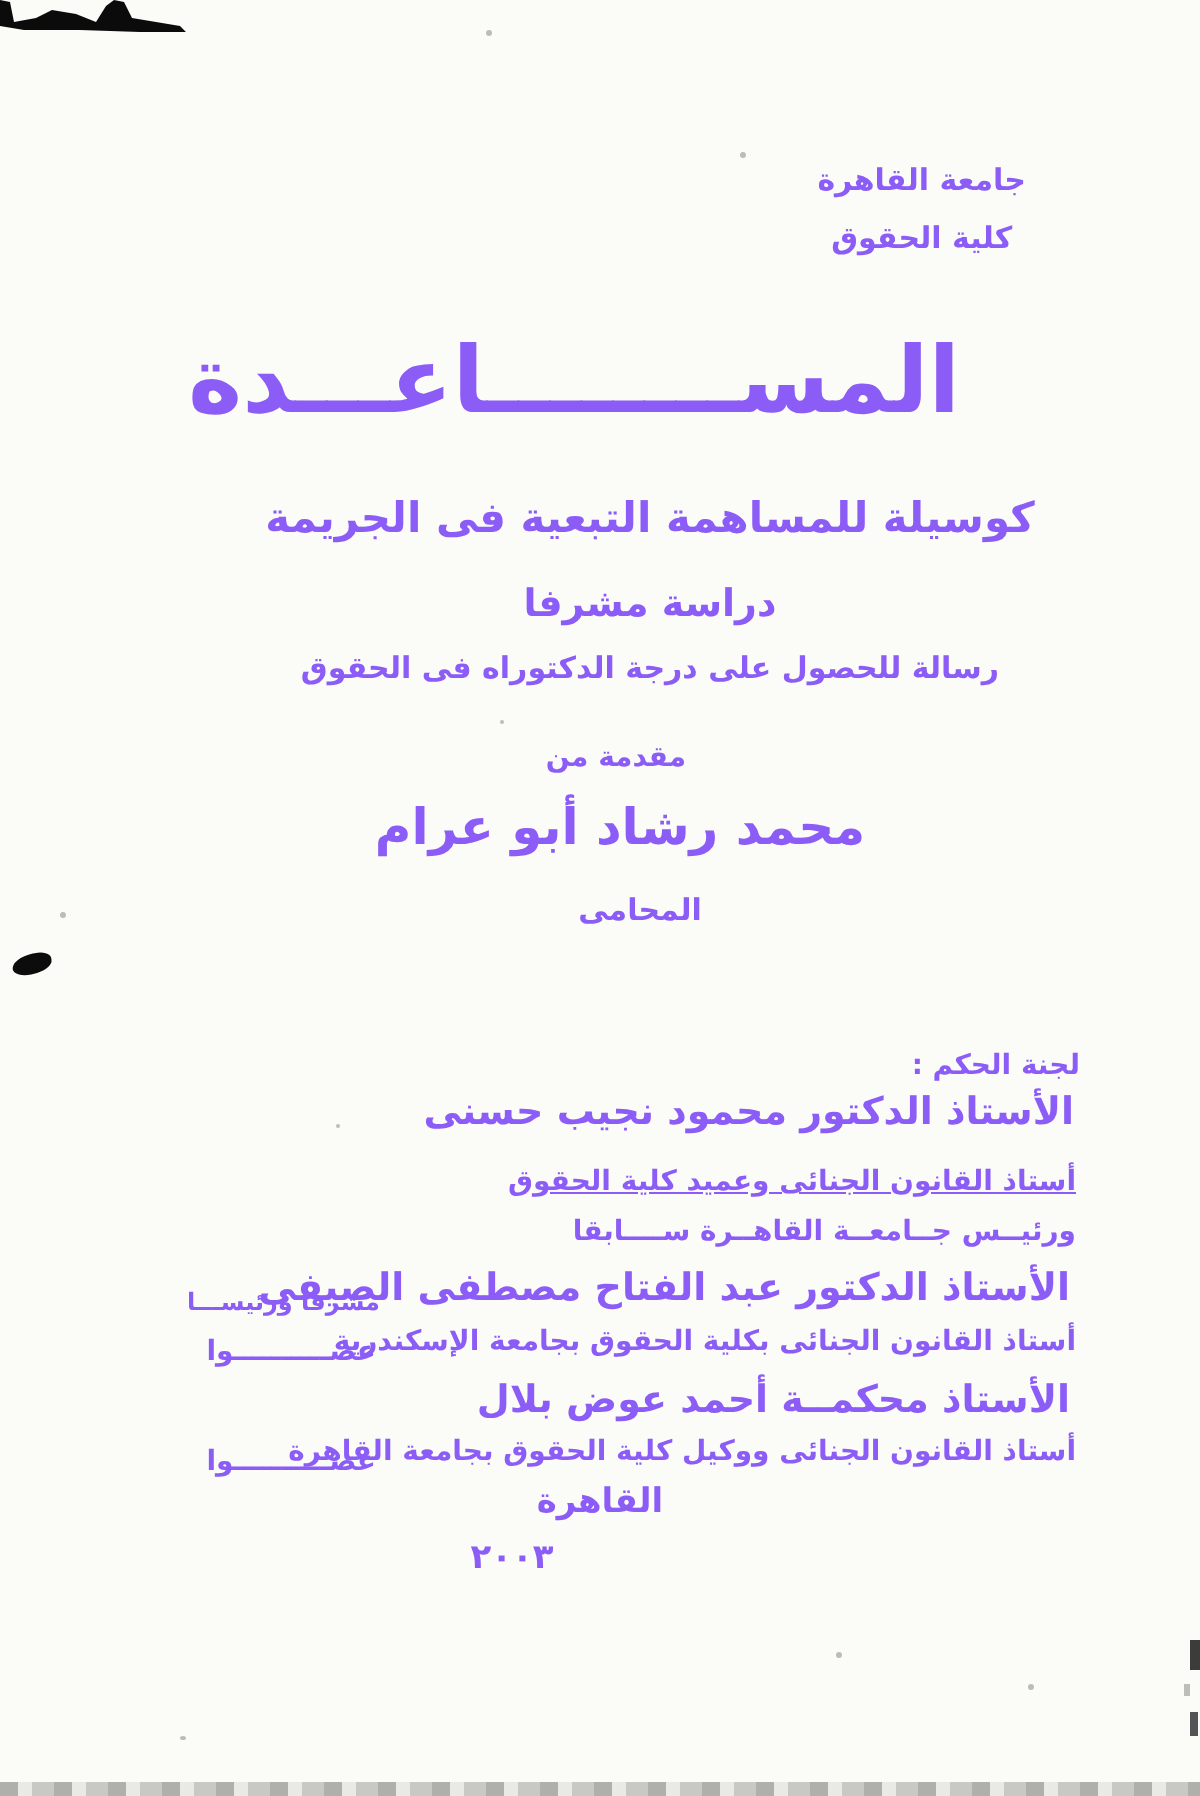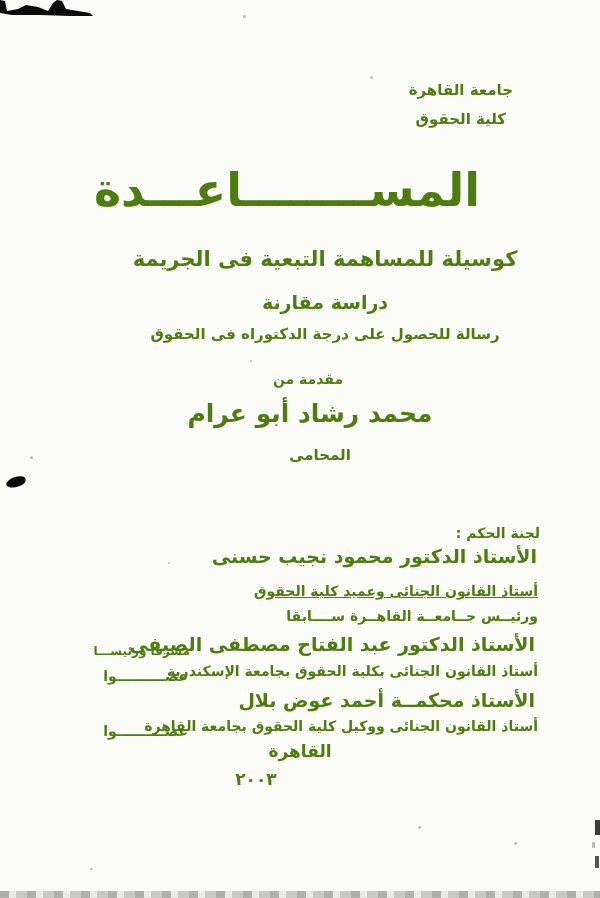--- a/index.html
+++ b/index.html
@@ -1,21 +1,21 @@
 <!DOCTYPE html>
 <html lang="ar" dir="rtl"><head>
 <meta charset="utf-8">
 <style>
   html,body{margin:0;padding:0;}
   .page{
     position:relative;
     width:600px;height:898px;
     background:#fbfbf8;
     font-family:"DejaVu Sans",sans-serif;
-    color:#4d7c0f;
+    color:#8b5cf6;
     overflow:hidden;
     direction:rtl;
   }
   .abs{position:absolute;white-space:nowrap;font-weight:700;}
   .ctr{text-align:center;}
   .rgt{text-align:right;margin-top:32px;}
 
   .hdr{top:76px;right:87px;font-size:15px;line-height:29px;text-align:center;}
   .main-title{top:163px;left:0;width:574px;font-size:46px;letter-spacing:-1px;}
   .sub1{top:247px;left:50px;width:550px;font-size:21px;}
@@ -83,21 +83,21 @@
   <div class="speck" style="left:250px;top:360px;width:2px;height:2px;"></div>
 
   <div class="abs hdr">
     <div>جامعة القاهرة</div>
     <div>كلية الحقوق</div>
   </div>
 
   <div class="abs ctr main-title">المســــــــاعـــدة</div>
 
   <div class="abs ctr sub1">كوسيلة للمساهمة التبعية فى الجريمة</div>
-  <div class="abs ctr sub2">دراسة مقارنة</div>
+  <div class="abs ctr sub2">دراسة مشرفا</div>
   <div class="abs ctr note">رسالة للحصول على درجة الدكتوراه فى الحقوق</div>
 
   <div class="abs ctr submitted">مقدمة من</div>
   <div class="abs ctr author">محمد رشاد أبو عرام</div>
   <div class="abs ctr lawyer">المحامى</div>
 
   <div class="abs rgt cmt-label">لجنة الحكم :</div>
 
   <div class="abs rgt cmt-name1">الأستاذ الدكتور محمود نجيب حسنى</div>
   <div class="abs rgt cmt-l1a">أستاذ القانون الجنائى وعميد كلية الحقوق</div>

